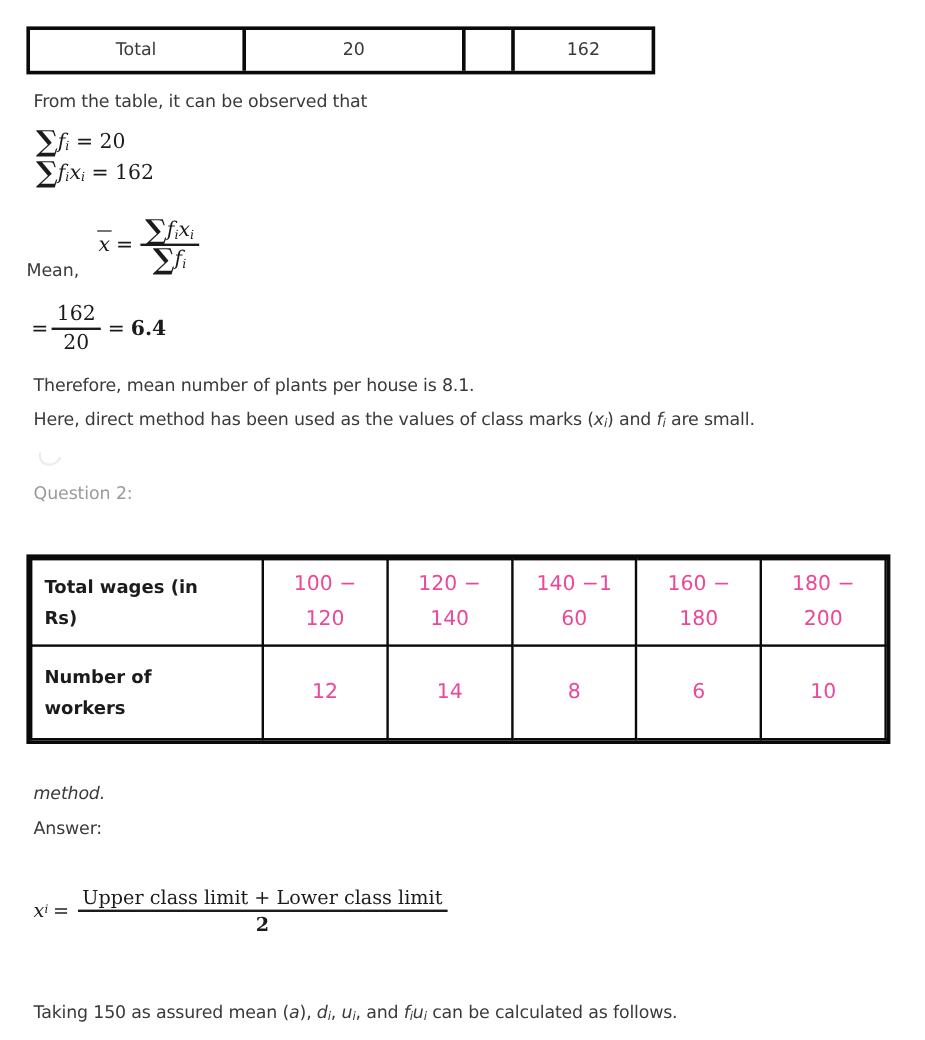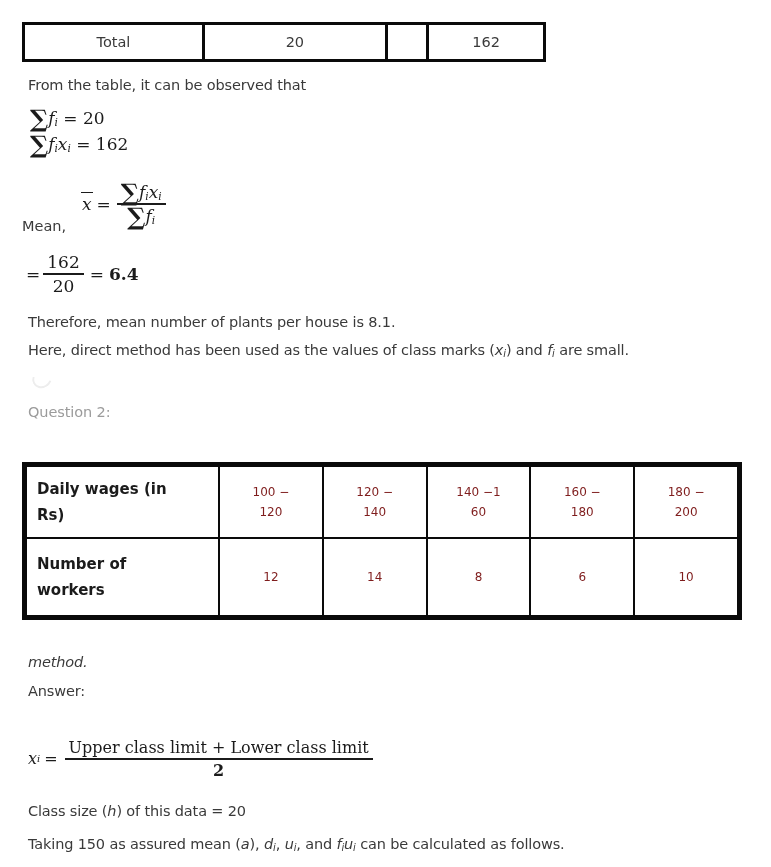--- a/index.html
+++ b/index.html
@@ -187,22 +187,22 @@
     box-sizing: border-box;
   }
   .table-main table {
     width: 100%;
     border-collapse: collapse;
     table-layout: fixed;
   }
   .table-main td {
     border: 2.5px solid #0a0a0a;
     box-sizing: border-box;
-    font-size: 12px;
-    color: #7f1d1d;
+    font-size: 17px;
+    color: #ec4899;
     text-align: center;
     vertical-align: middle;
     padding: 4px 2px;
   }
   .table-main td.rowlabel {
     text-align: left;
     font-weight: bold;
     font-size: 15px;
     color: #1b1b1b;
     padding-left: 10px;
@@ -284,21 +284,21 @@
   <div class="artifact"></div>
 
   <div class="q-head" style="left:28px; top:404px;">Question 2:</div>
 
 
   <div class="table-main">
     <table>
       <tbody>
           <tr class="tm-r1">
         <td class="rowlabel">
-          <span>Daily wages (in</span><br>
+          <span>Total wages (in</span><br>
           <span>Rs)</span>
         </td>
         <td>
           <div class="rng">100 −</div>
           <div class="rng">120</div>
         </td>
         <td>
           <div class="rng">120 −</div>
           <div class="rng">140</div>
         </td>
@@ -339,21 +339,18 @@
     <span class="mi">x</span>
       <span class="msub">i</span>
     <span style="padding:0 4px;">=</span>
     <span class="frac">
       <span class="num">Upper class limit  +  Lower class limit</span>
       <span class="bar"></span>
       <span class="den">2</span>
     </span>
   </div>
 
-  <div class="para" style="left:28px; top:802px;">
-    <span>Class size (</span><span class="ital">h</span><span>) of this data = 20</span>
-  </div>
 
   <div class="para" style="left:28px; top:835px;">
     <span>Taking 150 as assured mean (</span><span class="ital">a</span><span>), </span><span class="ital">d</span><sub class="v">i</sub><span>, </span><span class="ital">u</span><sub class="v">i</sub><span>, and </span><span class="ital">f</span><sub class="v">i</sub><span class="ital">u</span><sub class="v">i</sub><span> can be calculated as follows.</span>
   </div>
 
 </div>
 
 </body></html>

